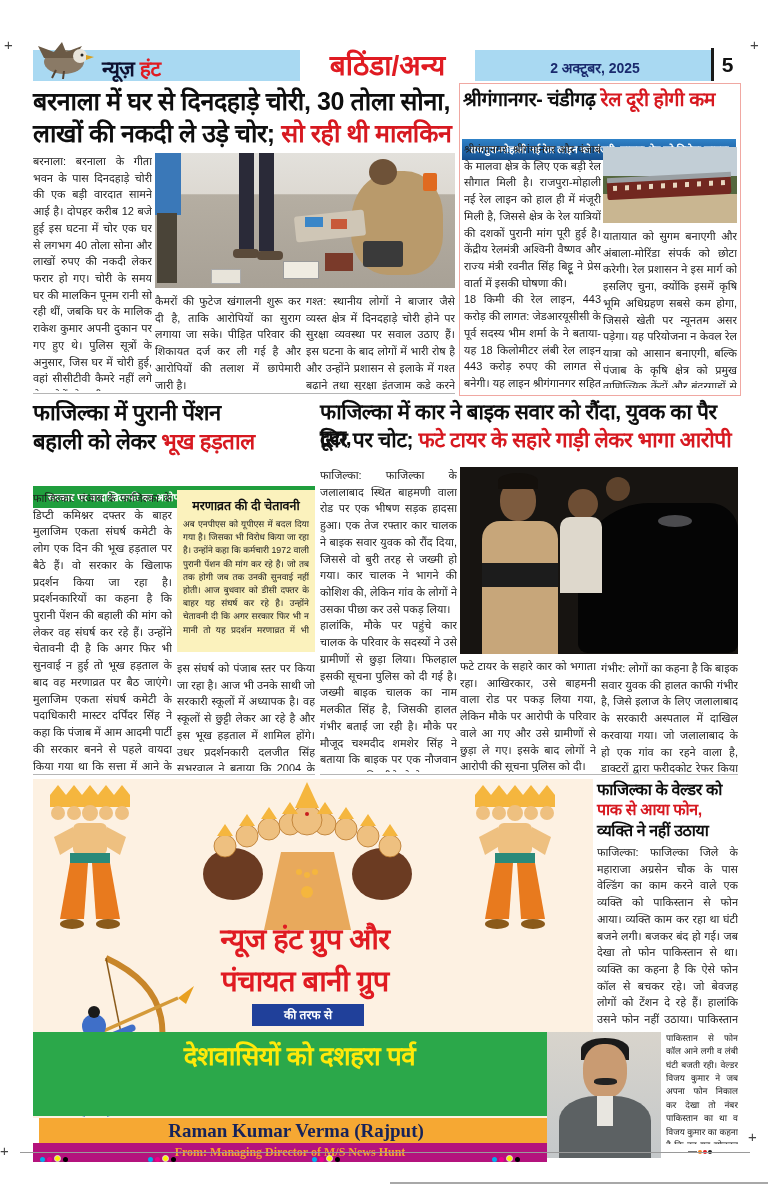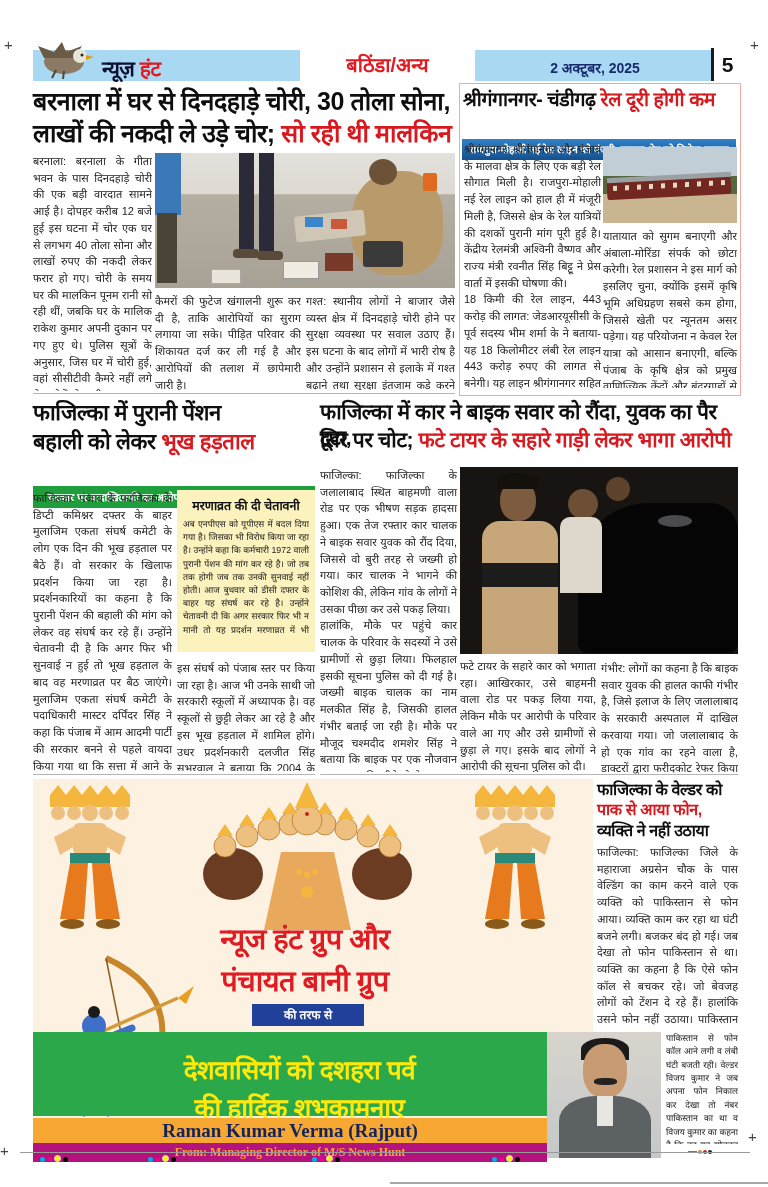--- a/index.html
+++ b/index.html
@@ -4,21 +4,21 @@
 <style>
   html,body{margin:0;padding:0;background:#ffffff;}
   .page{position:relative;width:768px;height:1187px;background:#fff;overflow:hidden;
         font-family:"Liberation Sans","DejaVu Sans",sans-serif;}
   .abs{position:absolute;}
   .crop{position:absolute;color:#444;font-size:15px;font-weight:400;}
   
   .mast-bar{background:#a9d9f2;}
   .brand{font-size:21px;font-weight:bold;color:#0d1030;letter-spacing:-0.5px;}
   .brand .red{color:#e01b22;}
-  .mast-center{background:#ffffff;text-align:center;font-size:20px;font-weight:bold;color:#e01b22;}
+  .mast-center{background:#ffffff;text-align:center;font-size:28px;font-weight:bold;color:#e01b22;}
   .mast-date{font-size:14px;font-weight:bold;color:#1a2a6e;text-align:center;}
   .pagebox{background:#ffffff;border-left:3px solid #1a1a1a;text-align:center;font-size:21px;font-weight:bold;color:#111;}
   
   .hl{font-weight:bold;color:#0e0e0e;letter-spacing:-0.4px;line-height:1.22;}
   .red{color:#d71920;}
   .body-txt{font-size:11px;line-height:1.52;text-align:justify;color:#1d1d1d;white-space:pre-line;overflow:hidden;}
   .subbar{color:#fff;font-weight:bold;text-align:center;overflow:hidden;margin-top:24px;}
   .divider{background:#b5b5b5;height:1px;}
   
   .photo{overflow:hidden;}
@@ -240,25 +240,24 @@
       <circle cx="58" cy="86" r="12" fill="#3f6fc8"></circle>
       <circle cx="58" cy="72" r="6" fill="#1a1a1a"></circle>
       <path d="M48,98 L68,98 L76,136 L44,136 Z" fill="#3f6fc8"></path>
       <path d="M66,100 L96,88" stroke="#3f6fc8" stroke-width="7" stroke-linecap="round"></path>
       <path d="M44,136 L80,136 L74,160 L48,160 Z" fill="#e8c83a"></path>
       <path d="M50,160 L46,176 M70,160 L74,176" stroke="#3f6fc8" stroke-width="6"></path>
     </svg>
     <div class="abs ad-line" style="left:140px;top:918px;width:330px;">न्यूज हंट ग्रुप और</div>
     <div class="abs ad-line" style="left:140px;top:960px;width:330px;">पंचायत बानी ग्रुप</div>
     <div class="abs ad-badge" style="left:252px;top:1004px;width:112px;height:22px;">की तरफ से</div>
-    <div class="abs ad-green" style="left:33px;top:1032px;width:533px;height:84px;padding-top:20px;box-sizing:border-box;">
+    <div class="abs ad-green" style="left:33px;top:1032px;width:533px;height:84px;padding-top:6px;box-sizing:border-box;">
       <div>देशवासियों को दशहरा पर्व</div>
-      <div>की हार्दिक शुभकामनाए</div>
-    </div>
-    <div class="abs ad-orange" style="left:33px;top:1118px;width:514px;height:25px;">Raman Kumar Verma (Rajput)</div>
+    </div>
+    <div class="abs ad-orange" style="left:39px;top:1118px;width:514px;height:25px;">Raman Kumar Verma (Rajput)</div>
     <div class="abs ad-magenta" style="left:33px;top:1143px;width:514px;height:19px;">From: Managing Director of M/S News Hunt</div>
   </section>
 
   <section>
     <div class="abs hl" style="left:597px;top:780px;width:143px;font-size:16px;line-height:1.28;">
       <div>फाजिल्का के वेल्डर को</div>
       <div class="red">पाक से आया फोन,</div>
       <div>व्यक्ति ने नहीं उठाया</div>
     </div>
     <div class="abs body-txt" style="left:597px;top:844px;width:141px;height:186px;">फाजिल्का: फाजिल्का जिले के महाराजा अग्रसेन चौक के पास वेल्डिंग का काम करने वाले एक व्यक्ति को पाकिस्तान से फोन आया। व्यक्ति काम कर रहा था घंटी बजने लगी। बजकर बंद हो गई। जब देखा तो फोन पाकिस्तान से था। व्यक्ति का कहना है कि ऐसे फोन कॉल से बचकर रहे। जो बेवजह लोगों को टेंशन दे रहे हैं। हालांकि उसने फोन नहीं उठाया। पाकिस्तान में भी उसका कोई नहीं रहता। जानकारी देते हुए वेल्डिंग का काम करने वाले व्यक्ति विजय कुमार ने बताया कि वह पिछले लंबे समय से इसी जगह पर वेल्डिंग का काम करता है। आज उसकी दुकान पर एक ग्राहक आया जिसने उसे कुछ सामान वेल्ड करने के लिए दिया। उसके द्वारा अपने ग्राहक को दिए समय पर काम मुकम्मल करके दिया जाना था। लेकिन इसी बीच बेवजह</div>

